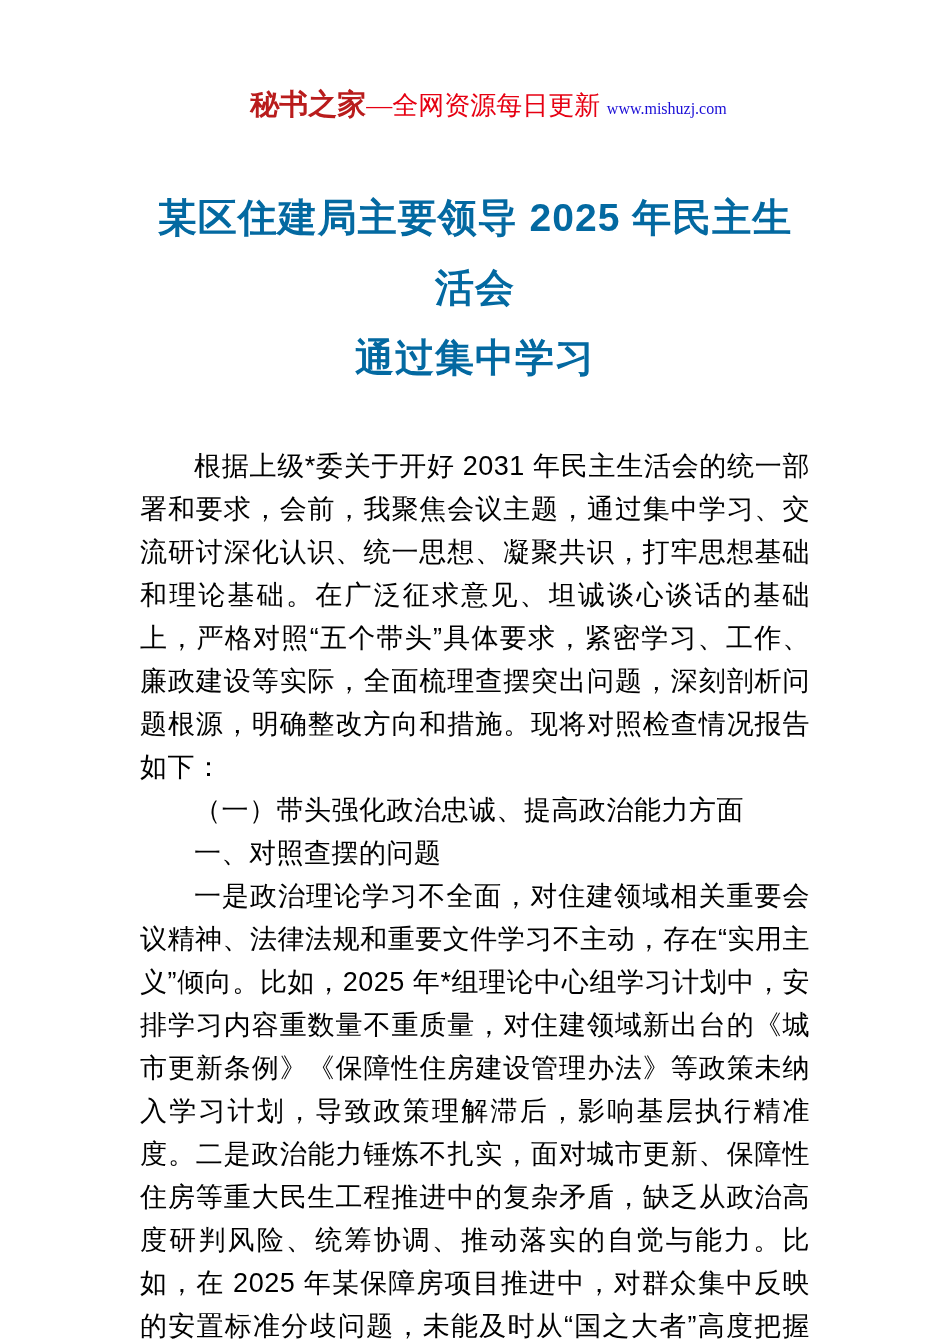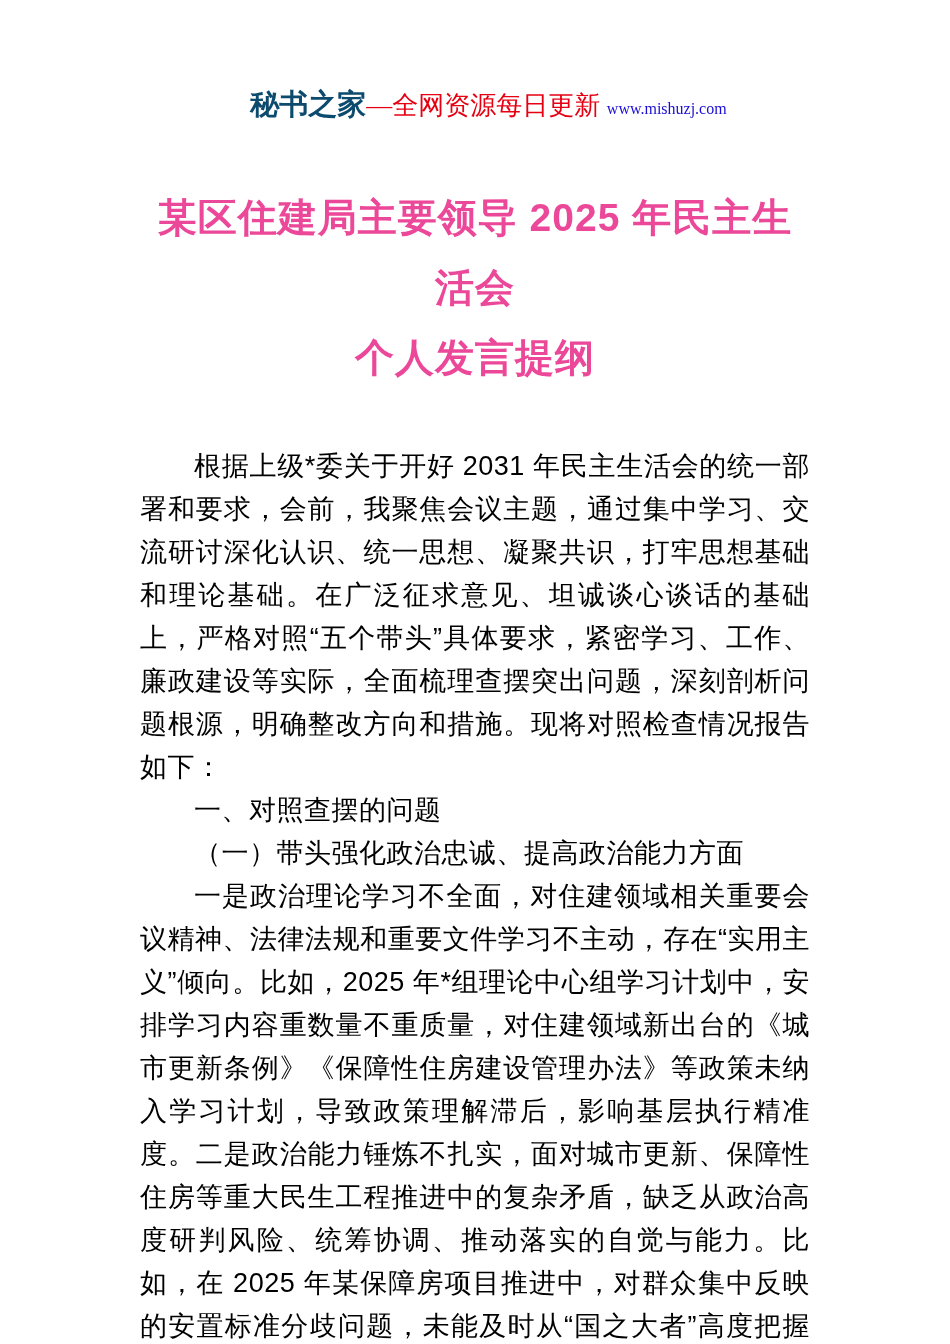--- a/index.html
+++ b/index.html
@@ -23,21 +23,21 @@
   }
 
   
   .site-header {
     text-align: center;
     font-size: 26px;
     white-space: nowrap;
     margin-bottom: 58px;
   }
   .site-name {
-    color: #0c4a6e;
+    color: #b91c1c;
     font-weight: bold;
     font-size: 29px;
     font-family: "Liberation Serif", "DejaVu Serif", serif;
     margin-left: 27px;
   }
   .site-tagline {
     color: #e60012;
     font-size: 26px;
     font-family: "Liberation Serif", "DejaVu Serif", serif;
     text-align: center;
@@ -46,21 +46,21 @@
     color: #1a0dd6;
     font-size: 16px;
     text-decoration: none;
     font-family: "Liberation Serif", "DejaVu Serif", serif;
     cursor: pointer;
   }
 
   
   .doc-title {
     text-align: center;
-    color: #ec4899;
+    color: #0369a1;
     font-weight: bold;
     font-size: 39px;
     line-height: 70px;
     margin-bottom: 52px;
     letter-spacing: 1px;
   }
 
   
   .doc-body {
     color: #000000;
@@ -78,23 +78,23 @@
 <body>
 
 <div class="page">
 
   <div class="site-header">
     <span class="site-name">秘书之家</span><span class="site-tagline">—全网资源每日更新 </span><a class="site-url">www.mishuzj.com</a>
   </div>
 
   <div class="doc-title">
     <div>某区住建局主要领导 2025 年民主生活会</div>
-    <div>个人发言提纲</div>
+    <div>通过集中学习</div>
   </div>
 
   <div class="doc-body">
     <p>根据上级*委关于开好 2031 年民主生活会的统一部署和要求，会前，我聚焦会议主题，通过集中学习、交流研讨深化认识、统一思想、凝聚共识，打牢思想基础和理论基础。在广泛征求意见、坦诚谈心谈话的基础上，严格对照“五个带头”具体要求，紧密学习、工作、廉政建设等实际，全面梳理查摆突出问题，深刻剖析问题根源，明确整改方向和措施。现将对照检查情况报告如下：</p>
+    <p>（一）带头强化政治忠诚、提高政治能力方面</p>
     <p>一、对照查摆的问题</p>
-    <p>（一）带头强化政治忠诚、提高政治能力方面</p>
     <p>一是政治理论学习不全面，对住建领域相关重要会议精神、法律法规和重要文件学习不主动，存在“实用主义”倾向。比如，2025 年*组理论中心组学习计划中，安排学习内容重数量不重质量，对住建领域新出台的《城市更新条例》《保障性住房建设管理办法》等政策未纳入学习计划，导致政策理解滞后，影响基层执行精准度。二是政治能力锤炼不扎实，面对城市更新、保障性住房等重大民生工程推进中的复杂矛盾，缺乏从政治高度研判风险、统筹协调、推动落实的自觉与能力。比如，在 2025 年某保障房项目推进中，对群众集中反映的安置标准分歧问题，未能及时从“国之大者”高度把握民生诉求的政治属性，仅作常规信访回应，错失政策优化窗口期，暴露出政治判断力、政治领悟力、政治执行力的明显短板。三是意识形态工作开展不够扎实，对住建领域意识形态工作分析研判不够经常，对重大舆情事件敏感性不足、应对不及时。比如国家安全日宣传活动期间，没有积极组织参加宣传活动，</p>
   </div>
 
 </div>
 
 </body></html>

